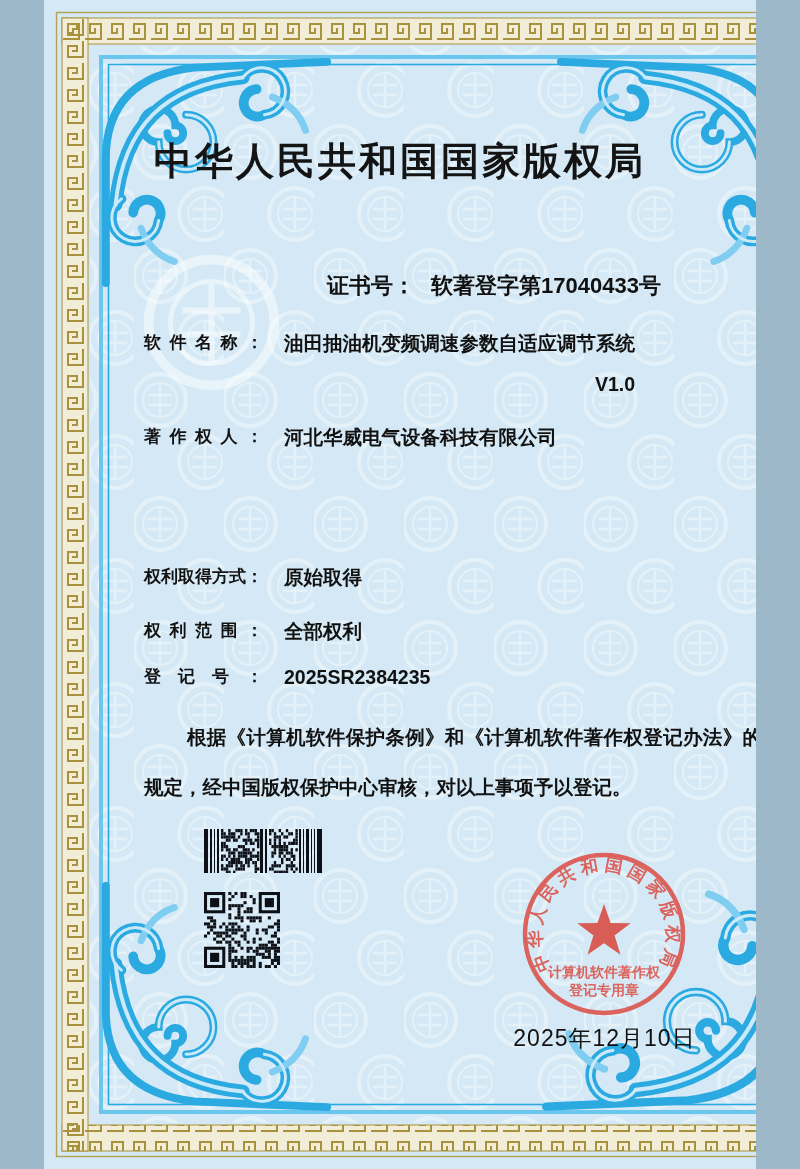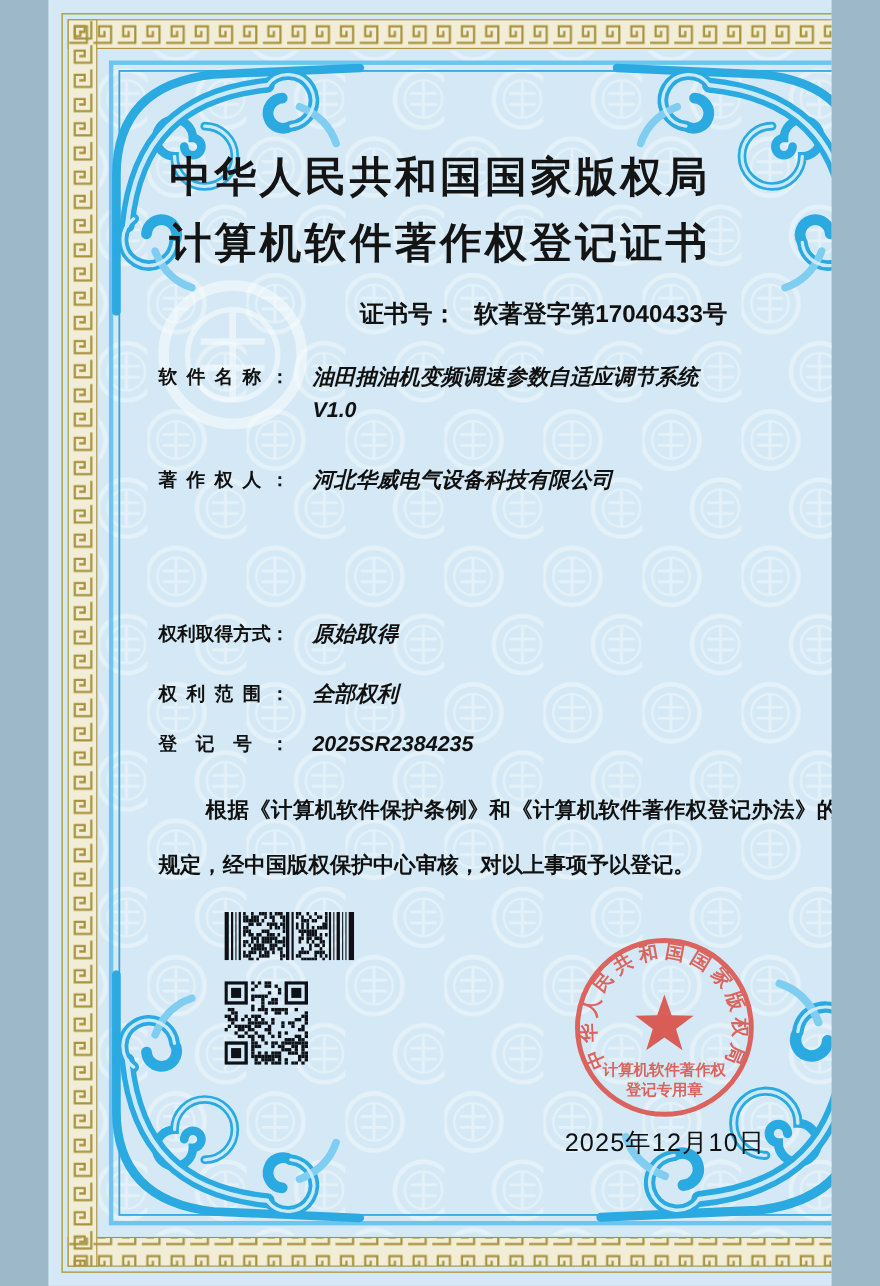--- a/index.html
+++ b/index.html
@@ -13,22 +13,22 @@
   .title{position:absolute;left:0;width:100%;text-align:center;
     font-family:"Liberation Serif","DejaVu Serif",serif;font-weight:bold;
     font-size:38px;letter-spacing:3px;color:#141414;white-space:nowrap;}
   .title.l1{top:136px;}
   .title.l2{top:196px;}
   .certno{position:absolute;top:271px;right:95px;font-size:22px;font-weight:bold;white-space:nowrap;}
   .certno .lab{margin-right:16px;}
   .frow{position:absolute;left:100px;display:flex;align-items:flex-start;font-weight:bold;}
   .flabel{display:inline-block;width:119px;font-size:17px;line-height:26px;
     text-align:justify;text-align-last:justify;flex:0 0 119px;}
-  .fvalue{font-size:19.5px;line-height:26px;margin-left:21px;max-width:470px;font-style:italic;}
-  .fvalue .line2{margin-top:4px;}
+  .fvalue{font-size:19.5px;line-height:26px;margin-left:21px;max-width:470px;}
+  .fvalue .line2{margin-top:15px;text-align:right;}
   .statement{position:absolute;left:100px;top:712px;width:618px;
     font-size:19.5px;line-height:50px;font-weight:bold;text-indent:2.2em;text-align:justify;}
   .date{position:absolute;left:468px;top:1023px;width:185px;text-align:center;
     font-size:23px;font-weight:normal;letter-spacing:1px;}
   
   .barcode{position:absolute;left:160px;top:829px;width:118px;height:44px;}
   .qrcode{position:absolute;left:160px;top:892px;width:76px;height:76px;}
   
   .seal{position:absolute;left:474px;top:848px;width:172px;height:172px;}
 </style>
@@ -96,21 +96,20 @@
     <rect x="57" y="57" width="686" height="1055" fill="none" stroke="#5FC2EC" stroke-width="4" opacity="0.9"></rect>
     <rect x="64.5" y="64.5" width="671" height="1040" fill="none" stroke="#2BA9E1" stroke-width="1.6"></rect>
 
     <use href="#flourish" width="235" height="235" transform="translate(52,52)"></use>
     <use href="#flourish" width="235" height="235" transform="translate(748,52) scale(-1,1)"></use>
     <use href="#flourish" width="235" height="235" transform="translate(52,1117) scale(1,-1)"></use>
     <use href="#flourish" width="250" height="250" transform="translate(748,1117) scale(-1,-1)"></use>
   </svg>
 
   <div class="title l1">中华人民共和国国家版权局</div>
-  <div class="title l2">计算机软件著作权登记证书</div>
 
   <div class="certno">
     <span class="lab">证书号：</span><span>软著登字第17040433号</span>
   </div>
 
   <div class="frow" style="top:330px">
     <span class="flabel">软件名称：</span>
     <span class="fvalue">
       <span>油田抽油机变频调速参数自适应调节系统</span>
       <div class="line2">V1.0</div>

